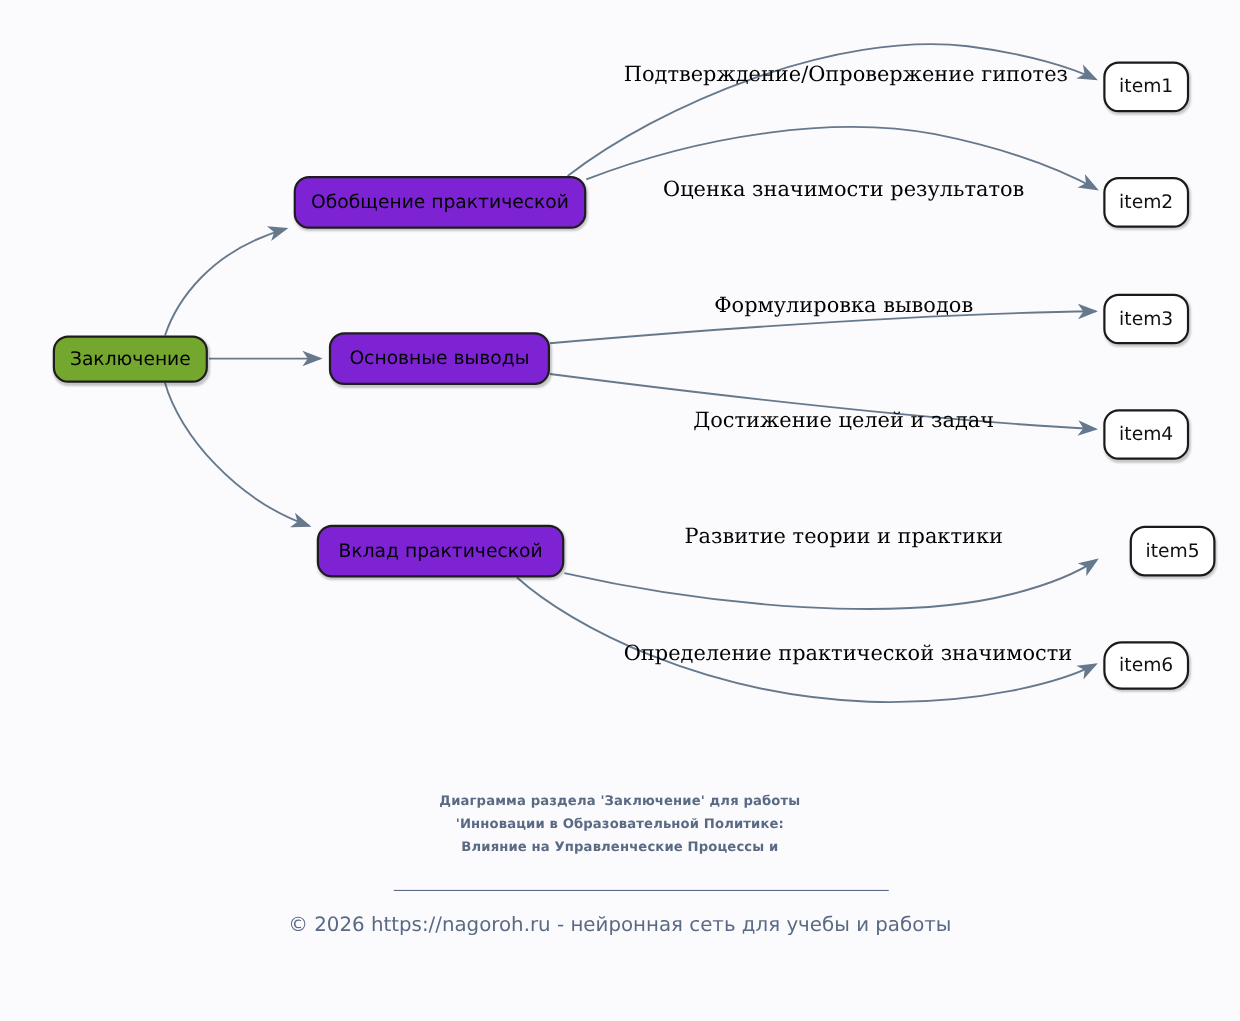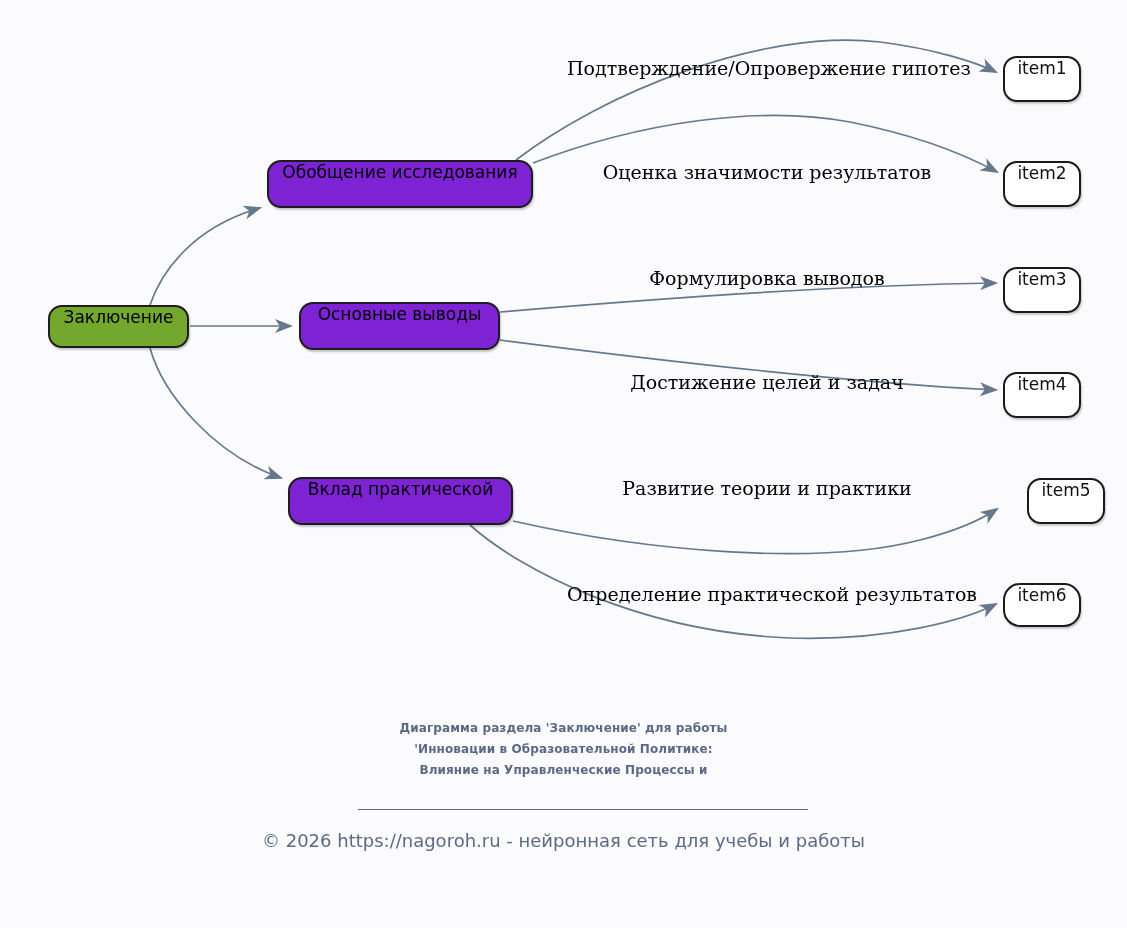--- a/index.html
+++ b/index.html
@@ -29,21 +29,21 @@
   }
   .edge-head {
     fill: #66798c;
     stroke: none;
   }
 
   .node-box {
     position: absolute;
     box-sizing: border-box;
     display: flex;
-    align-items: flex-start;
+    align-items: center;
     justify-content: center;
     text-align: center;
     white-space: nowrap;
   }
 
   .node-root {
     background: #74a72e;
     border: 2px solid #1d1d1d;
     border-radius: 14px;
     color: #000000;
@@ -134,21 +134,21 @@
 
   <path class="edge-path" marker-end="url(#arrow)" d="M 513,521 C 650,552 820,566 920,540 C 960,530 985,517 997,509"></path>
   <path class="edge-path" marker-end="url(#arrow)" d="M 470,525 C 520,570 640,632 790,638 C 890,641 965,620 996,604"></path>
 </svg>
 
 <div class="node-box node-root" style="left:48px; top:305px; width:141px; height:43px;">
   <span>Заключение</span>
 </div>
 
 <div class="node-box node-branch" style="left:267px; top:160px; width:266px; height:48px;">
-  <span>Обобщение исследования</span>
+  <span>Обобщение практической</span>
 </div>
 
 <div class="node-box node-branch" style="left:299px; top:302px; width:201px; height:48px;">
   <span>Основные выводы</span>
 </div>
 
 <div class="node-box node-branch" style="left:288px; top:477px; width:225px; height:48px;">
   <span>Вклад практической</span>
 </div>
 
@@ -169,21 +169,21 @@
 </div>
 <div class="node-box node-leaf" style="left:1003px; top:583px; width:78px; height:44px;border-radius:17px;">
   <span>item6</span>
 </div>
 
 <div class="edge-label" style="left:567px; top:57px; width:400px;">Подтверждение/Опровержение гипотез</div>
 <div class="edge-label" style="left:567px; top:161px; width:400px;">Оценка значимости результатов</div>
 <div class="edge-label" style="left:567px; top:267px; width:400px;">Формулировка выводов</div>
 <div class="edge-label" style="left:567px; top:371px; width:400px;">Достижение целей и задач</div>
 <div class="edge-label" style="left:567px; top:477px; width:400px;">Развитие теории и практики</div>
-<div class="edge-label" style="left:567px; top:583px; width:400px;">Определение практической результатов</div>
+<div class="edge-label" style="left:567px; top:583px; width:400px;">Определение практической значимости</div>
 
 <div class="footer footer-title">
   <span class="fline">Диаграмма раздела 'Заключение' для работы</span>
   <span class="fline">'Инновации в Образовательной Политике:</span>
   <span class="fline">Влияние на Управленческие Процессы и</span>
 </div>
 
 <div class="footer-rule"></div>
 
 <div class="footer footer-copy">© 2026 https://nagoroh.ru - нейронная сеть для учебы и работы</div>

